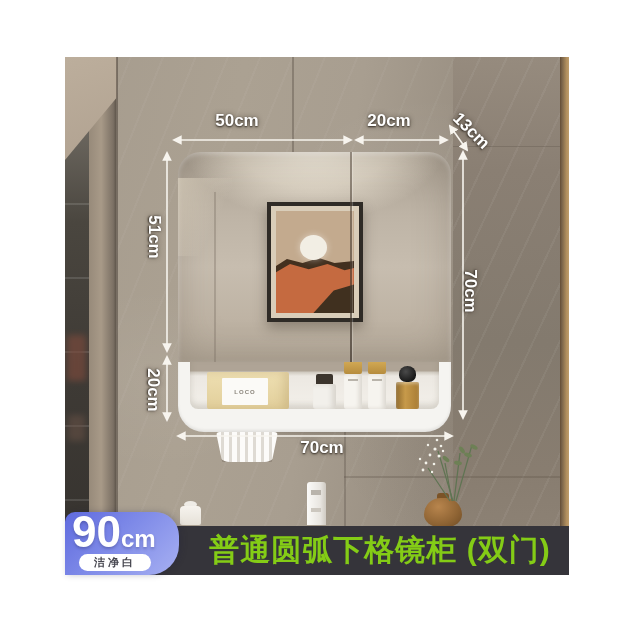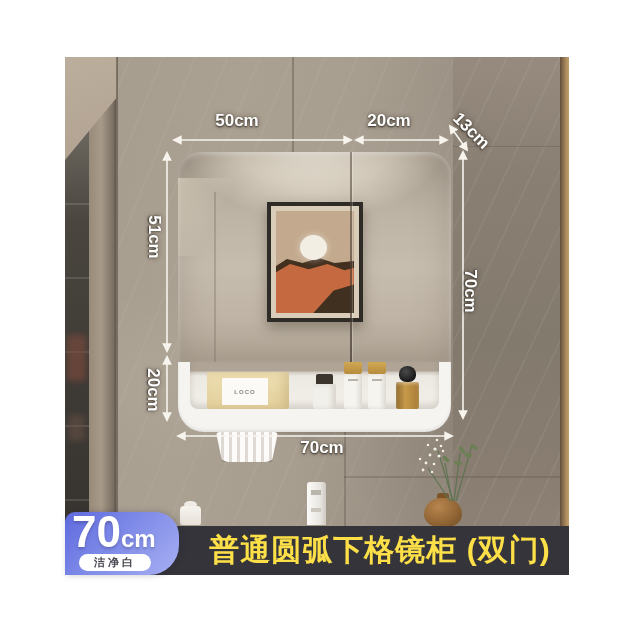--- a/index.html
+++ b/index.html
@@ -113,21 +113,21 @@
   .dim{position:absolute;transform:translate(-50%,-50%);white-space:nowrap;
     font-size:17px;font-weight:700;color:#ffffff;
     text-shadow:0 1px 2px rgba(45,38,30,0.95),0 0 5px rgba(45,38,30,0.6);}
   .rot90{transform:translate(-50%,-50%) rotate(90deg);}
   .rot45{transform:translate(-50%,-50%) rotate(45deg);}
 
   
   .banner{left:65px;top:526px;width:511px;height:49px;background:#35343a;}
   .banner-title{position:absolute;left:125px;right:6px;top:0;height:100%;
     display:flex;align-items:center;justify-content:center;
-    font-size:30px;font-weight:700;color:#fde047;letter-spacing:1px;}
+    font-size:30px;font-weight:700;color:#84cc16;letter-spacing:1px;}
   .badge{left:65px;top:512px;width:114px;height:63px;border-radius:10px 24px 30px 0;
     background:linear-gradient(135deg,#5f6ade 0%,#7e8ae8 45%,#a7b0f2 100%);
     box-shadow:2px 0 6px rgba(30,30,60,0.25);}
   .badge-size{position:absolute;left:7px;top:-3px;color:#ffffff;font-weight:700;
     text-shadow:0 2px 3px rgba(40,40,90,0.3);}
   .badge-size .val{font-size:44px;line-height:46px;}
   .badge-size .unit{font-size:24px;margin-top:45px;}
   .badge-pill{position:absolute;left:14px;top:42px;width:72px;height:17px;background:#ffffff;border-radius:9px;
     display:flex;align-items:center;justify-content:center;
     font-size:11px;font-weight:700;color:#474750;letter-spacing:3px;}
@@ -262,18 +262,18 @@
   <div class="dim rot90" style="left:153px;top:390px;">20cm</div>
   <div class="dim rot90" style="left:470px;top:291px;">70cm</div>
   <div class="dim" style="left:322px;top:448px;">70cm</div>
 
   <div class="abs banner">
     <div class="banner-title">普通圆弧下格镜柜 (双门)</div>
   </div>
 
   <div class="abs badge">
     <div class="badge-size">
-      <span class="val">70</span><span class="unit">cm</span>
+      <span class="val">90</span><span class="unit">cm</span>
     </div>
     <div class="badge-pill">洁净白</div>
   </div>
 
 </div>
 
 </body></html>

